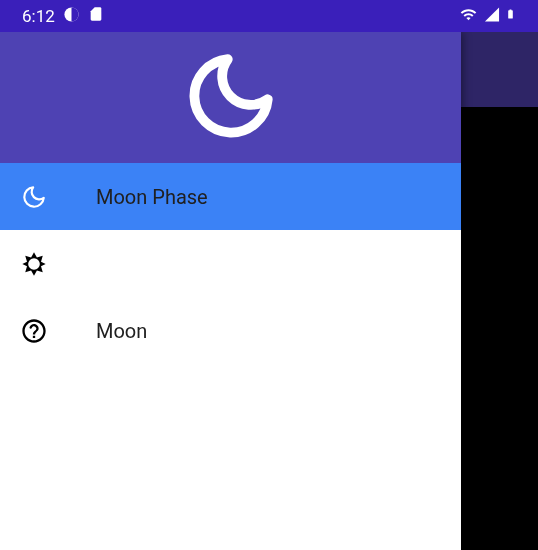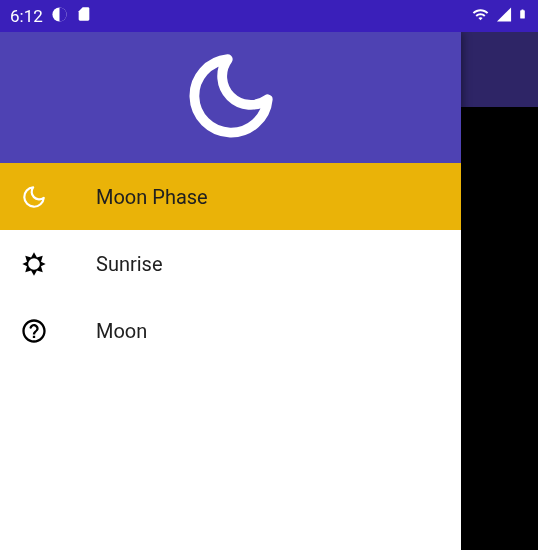--- a/index.html
+++ b/index.html
@@ -11,21 +11,21 @@
       overflow: hidden;
       position: relative;
     }
     .status-bar {
       height: 32px;
       background: #3a1fba;
       color: #fff;
       display: flex;
       align-items: center;
       justify-content: space-between;
-      padding: 0 10px;
+      padding: 0 22px;
       font-size: 17px;
       position: relative;
       z-index: 3;
     }
     .status-left {
       display: flex;
       align-items: center;
       gap: 8px;
     }
     .status-right {
@@ -61,21 +61,21 @@
     }
     .nav-item {
       height: 67px;
       display: flex;
       align-items: center;
       padding-left: 20px;
       gap: 48px;
       cursor: pointer;
     }
     .nav-item.selected {
-      background: #eab308;
+      background: #3b82f6;
     }
     .nav-icon {
       width: 28px;
       height: 28px;
       display: flex;
       align-items: center;
       justify-content: center;
     }
     .nav-label {
       font-size: 20px;
@@ -138,21 +138,20 @@
     </span>
     <span class="nav-label">Moon Phase</span>
   </div>
 
   <div class="nav-item">
     <span class="nav-icon">
       <svg width="28" height="28" viewBox="0 0 24 24" fill="#000">
         <path d="M12 2 L14.5 6.5 L19.5 5 L18 10 L22 12 L18 14 L19.5 19 L14.5 17.5 L12 22 L9.5 17.5 L4.5 19 L6 14 L2 12 L6 10 L4.5 5 L9.5 6.5 Z M12 7 A5 5 0 1 0 12 17 A5 5 0 1 0 12 7 Z" fill-rule="evenodd"></path>
       </svg>
     </span>
-    <span class="nav-label">Sunrise</span>
   </div>
 
   <div class="nav-item">
     <span class="nav-icon">
       <svg width="28" height="28" viewBox="0 0 24 24" fill="#000">
         <path d="M12 2C6.48 2 2 6.48 2 12s4.48 10 10 10 10-4.48 10-10S17.52 2 12 2zm0 18c-4.41 0-8-3.59-8-8s3.59-8 8-8 8 3.59 8 8-3.59 8-8 8zm-1-4h2v2h-2v-2zm1.61-9.96c-2.06-.3-3.88.97-4.43 2.79-.18.58.26 1.17.87 1.17h.2c.41 0 .74-.29.88-.67.32-.89 1.27-1.5 2.3-1.28.95.2 1.65 1.13 1.57 2.1-.1 1.34-1.62 1.63-2.45 2.88 0 .01-.01.01-.01.02-.01.02-.02.03-.03.05-.09.15-.18.32-.25.5-.01.03-.03.05-.04.08-.01.02-.01.04-.02.07-.12.34-.2.75-.2 1.25h2c0-.42.11-.77.28-1.07.02-.03.03-.06.05-.09.08-.14.18-.27.28-.39.01-.01.02-.03.03-.04.1-.12.21-.23.33-.34.96-.91 2.26-1.65 1.99-3.56-.24-1.74-1.61-3.21-3.35-3.47z"></path>
       </svg>
     </span>
     <span class="nav-label">Moon</span>
   </div>

